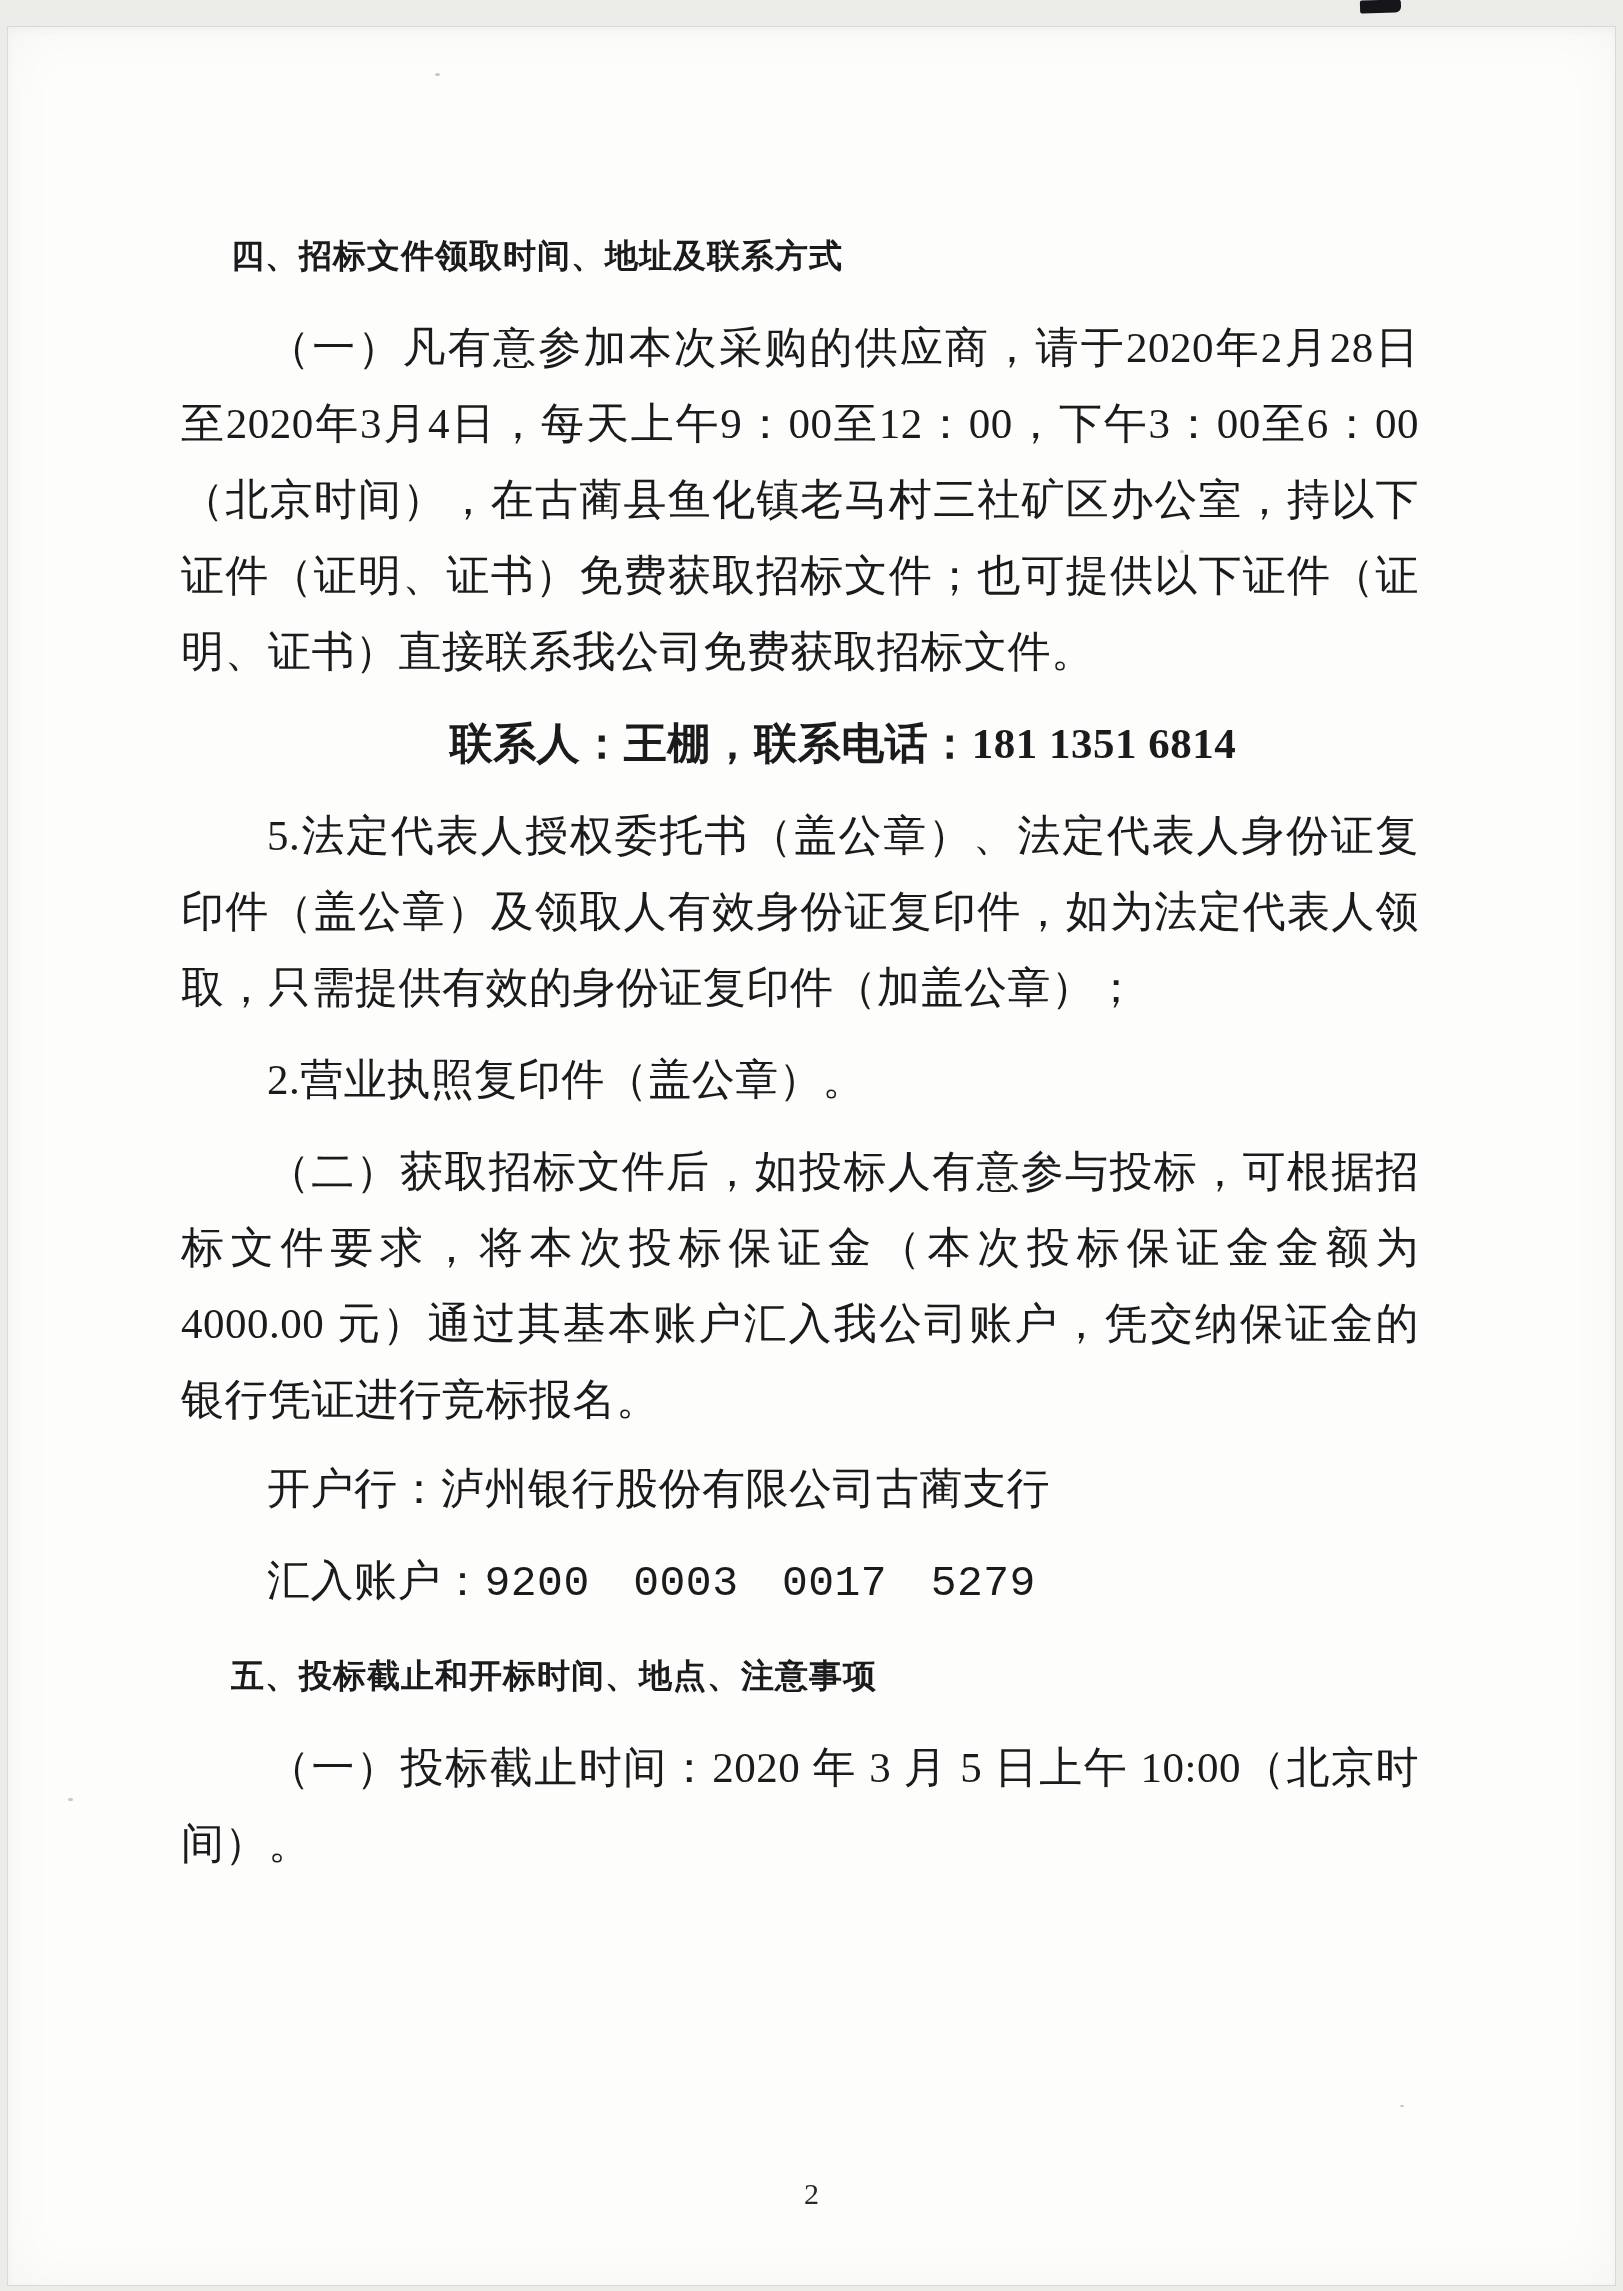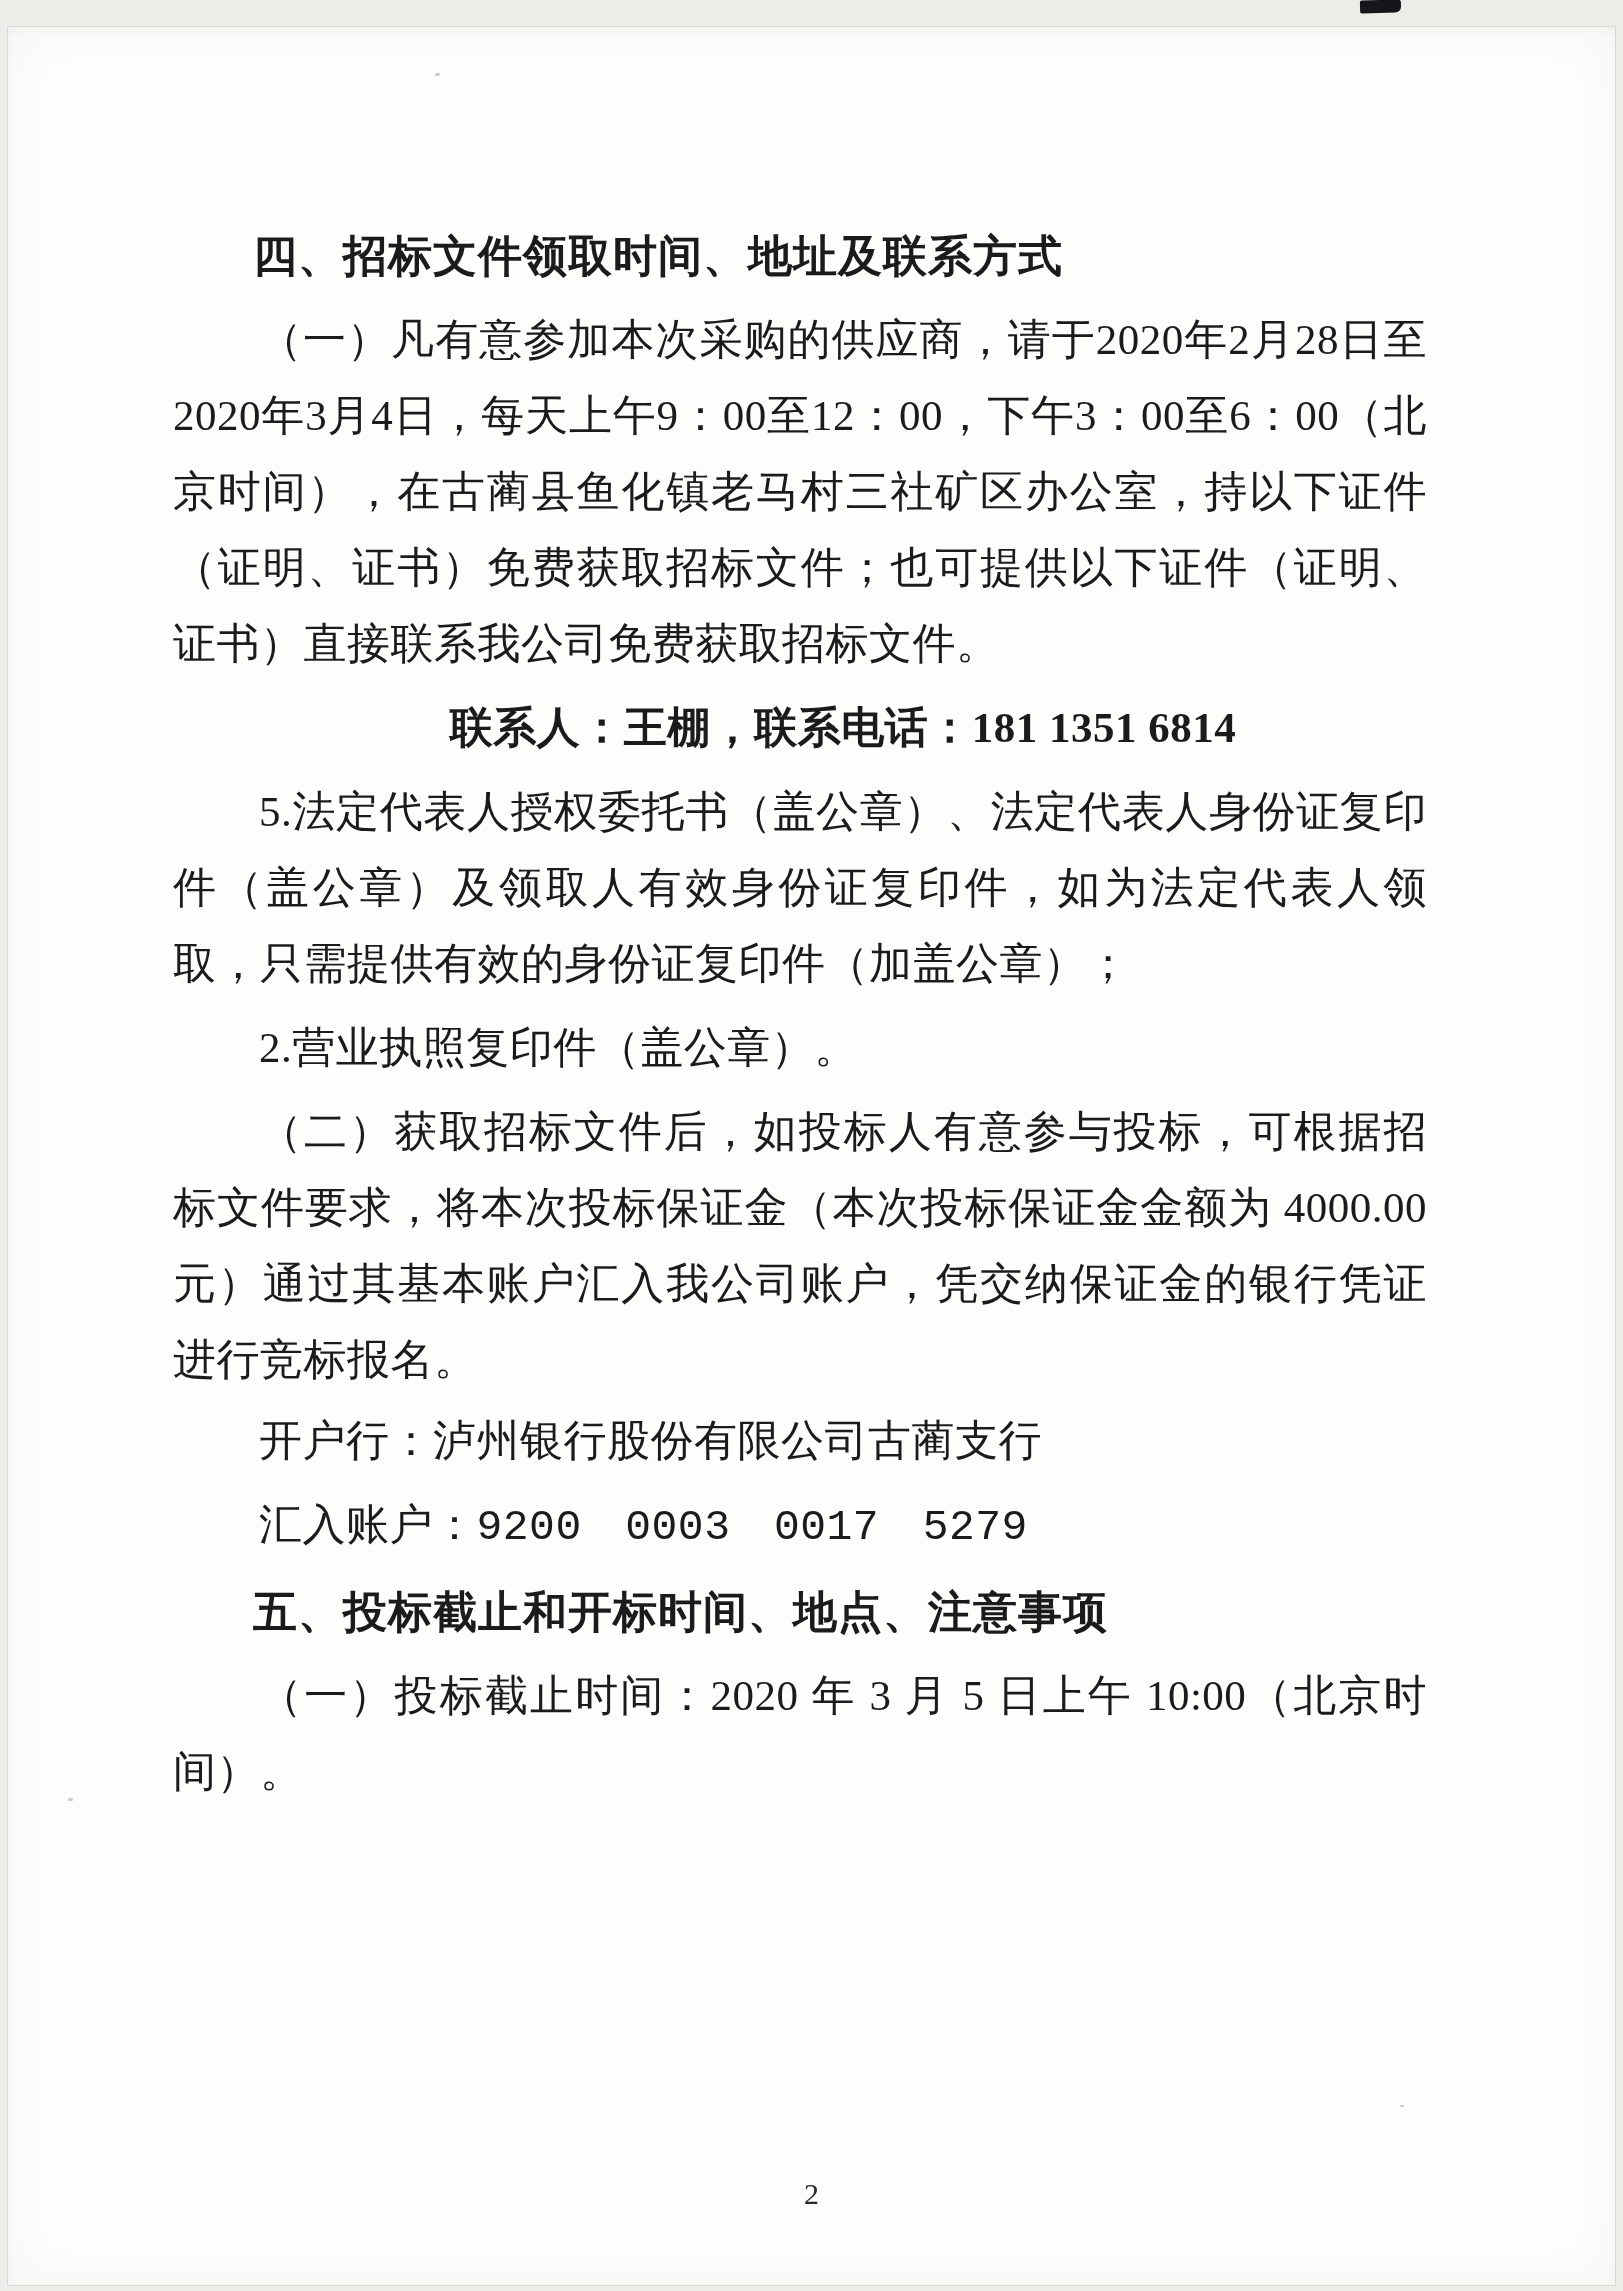--- a/index.html
+++ b/index.html
@@ -42,29 +42,29 @@
     left: 165px;
     top: 218px;
     width: 1270px;
     color: #1b1b1d;
     font-size: 43px;
     line-height: 76px;
     text-align: justify;
     letter-spacing: 0.5px;
   }
   .para {
-    margin: 8px;
+    margin: 16px;
     text-indent: 2em;
   }
   .heading {
     margin: 0;
     text-indent: 2em;
     font-family: "Liberation Sans", "DejaVu Sans", sans-serif;
     font-weight: bold;
-    font-size: 44px;
+    font-size: 33px;
     letter-spacing: 1px;
     text-align: left;
   }
   .contact {
     font-weight: bold;
     text-align: center;
   }
   .bank-line {
     text-align: left;
     white-space: pre-wrap;

